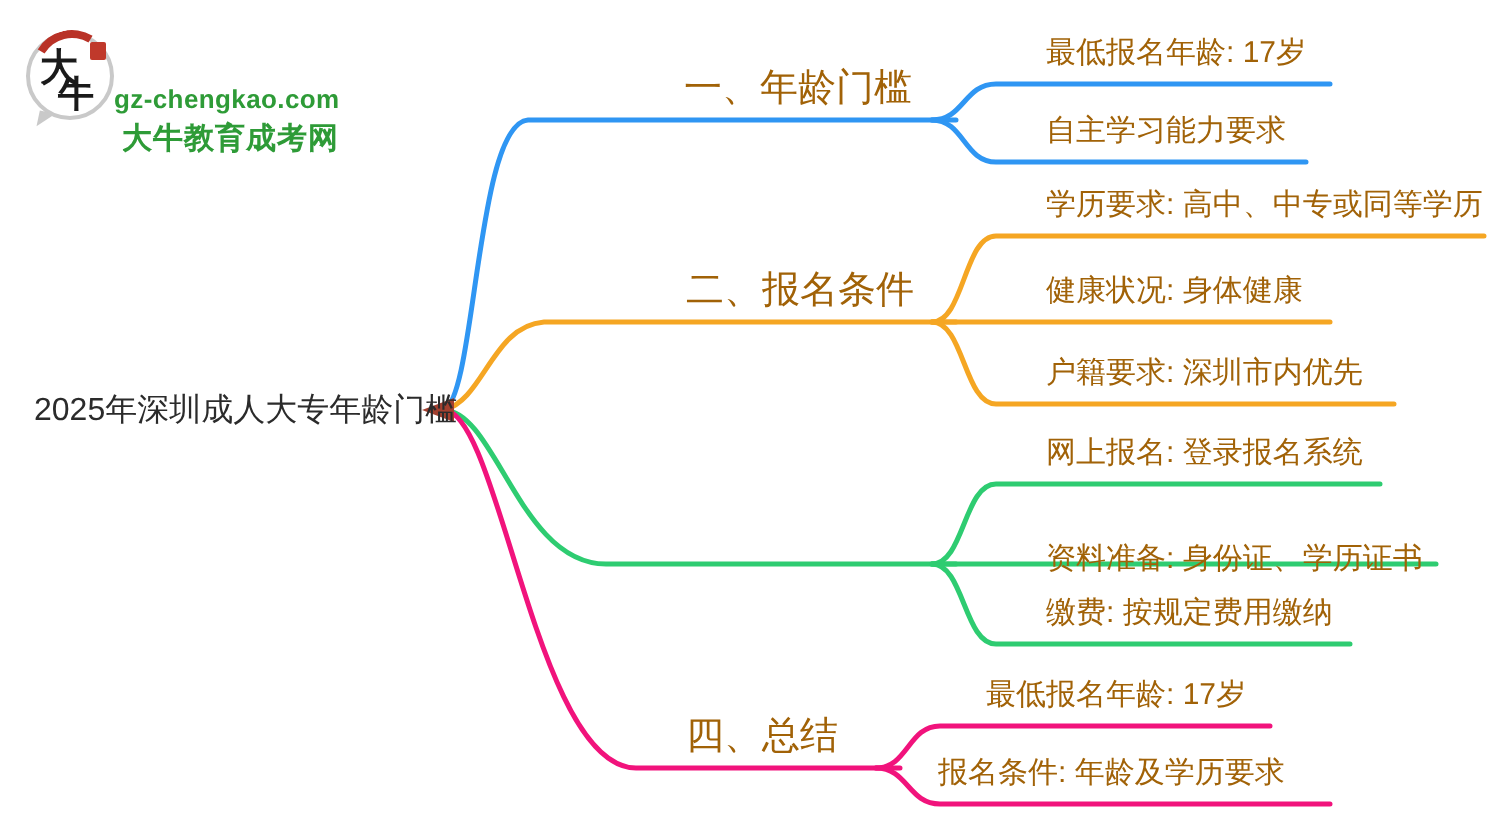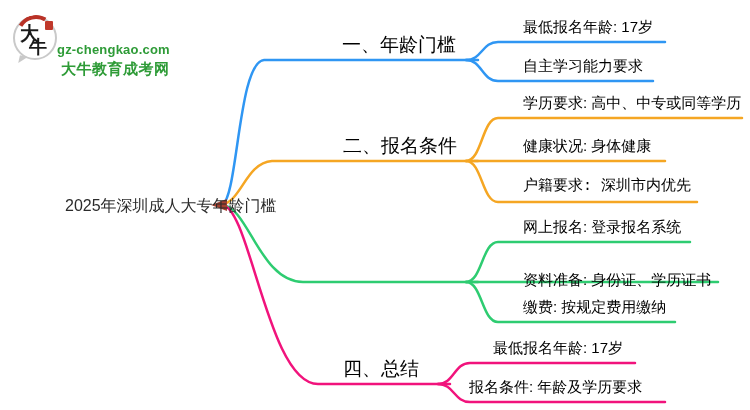--- a/index.html
+++ b/index.html
@@ -3,21 +3,21 @@
 <meta charset="utf-8">
 <style>
   html,body{margin:0;padding:0;}
   body{
     width:750px;height:410px;position:relative;background:#ffffff;
     font-family:"Liberation Sans",sans-serif;overflow:hidden;
   }
   .stage{position:absolute;inset:0;}
   svg.connectors{position:absolute;left:0;top:0;}
   .node{
-    position:absolute;white-space:nowrap;color:#000000;line-height:1.25;
+    position:absolute;white-space:nowrap;color:#a16207;line-height:1.25;
   }
   .root-label{font-size:16px;color:#2b2b2b;}
   .branch-label{font-size:19px;}
   .leaf-label{font-size:15px;}
   
   .logo{position:absolute;left:13px;top:14px;width:230px;height:50px;}
   .logo-icon{
     position:absolute;left:0;top:2px;width:40px;height:40px;background:#fff;
     border:2px solid #c9c9c9;border-radius:50%;
   }
@@ -70,32 +70,32 @@
       <div class="logo-arc"></div>
       <span class="logo-char c1">大</span>
       <span class="logo-char c2">牛</span>
       <div class="logo-seal"></div>
       <div class="logo-tail"></div>
     </div>
     <div class="logo-title" style="color: rgb(46, 155, 55);">大牛教育成考网</div>
     <div class="logo-sub" style="color: rgb(46, 155, 55);">gz-chengkao.com</div>
   </div>
 
-  <div class="node root-label" style="left:17px;top:196px;margin-left:48px;">2025年深圳成人大专年龄门槛</div>
+  <div class="node root-label" style="left:17px;top:196px;">2025年深圳成人大专年龄门槛</div>
 
   <div class="node branch-label" style="left:343px;top:134px;">二、报名条件</div>
   <div class="node branch-label" style="left:342px;top:33px;">一、年龄门槛</div>
   <div class="node branch-label" style="left:343px;top:357px;">四、总结</div>
 
   <div class="node leaf-label" style="left:523px;top:18px;">最低报名年龄: 17岁</div>
   <div class="node leaf-label" style="left:523px;top:57px;">自主学习能力要求</div>
 
   <div class="node leaf-label" style="left:523px;top:94px;">学历要求: 高中、中专或同等学历</div>
   <div class="node leaf-label" style="left:523px;top:137px;">健康状况: 身体健康</div>
-  <div class="node leaf-label" style="left:523px;top:178px;font-family:Liberation Mono, monospace;">户籍要求: 深圳市内优先</div>
+  <div class="node leaf-label" style="left:523px;top:178px;">户籍要求: 深圳市内优先</div>
 
   <div class="node leaf-label" style="left:523px;top:218px;">网上报名: 登录报名系统</div>
   <div class="node leaf-label" style="left:523px;top:271px;">资料准备: 身份证、学历证书</div>
   <div class="node leaf-label" style="left:523px;top:298px;">缴费: 按规定费用缴纳</div>
 
   <div class="node leaf-label" style="left:493px;top:339px;">最低报名年龄: 17岁</div>
   <div class="node leaf-label" style="left:469px;top:378px;">报名条件: 年龄及学历要求</div>
 
 </div>
 

